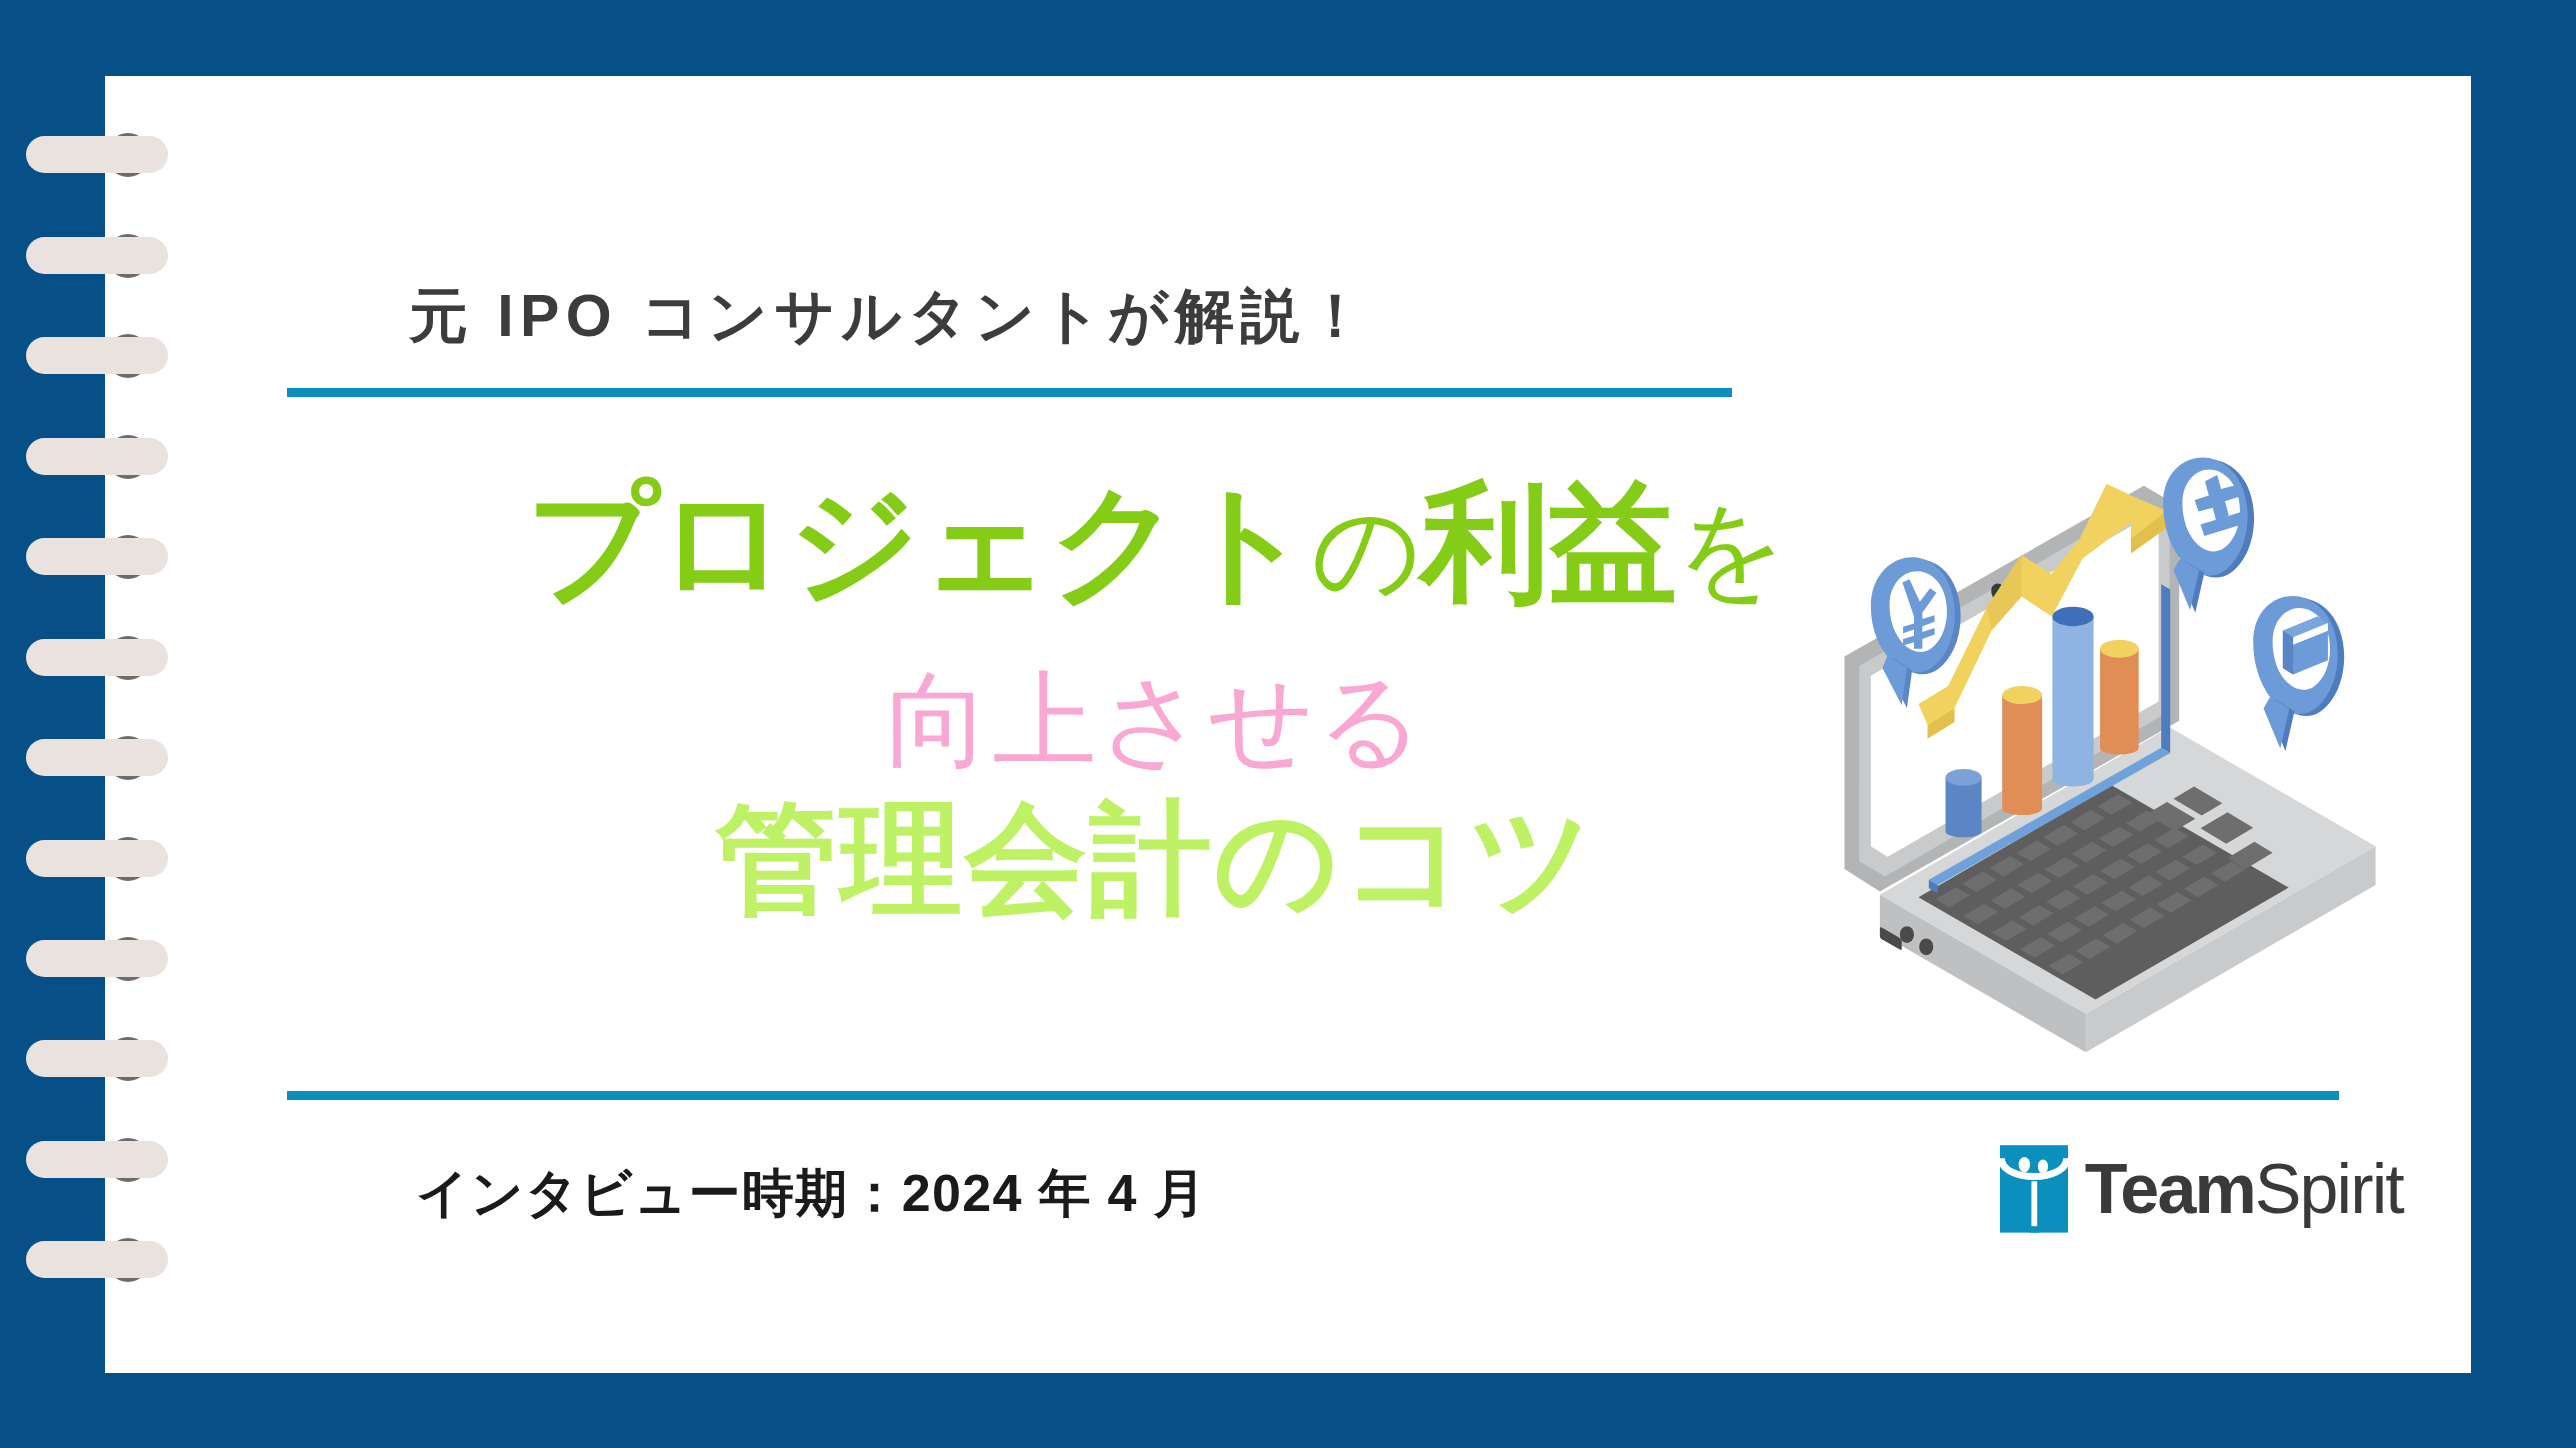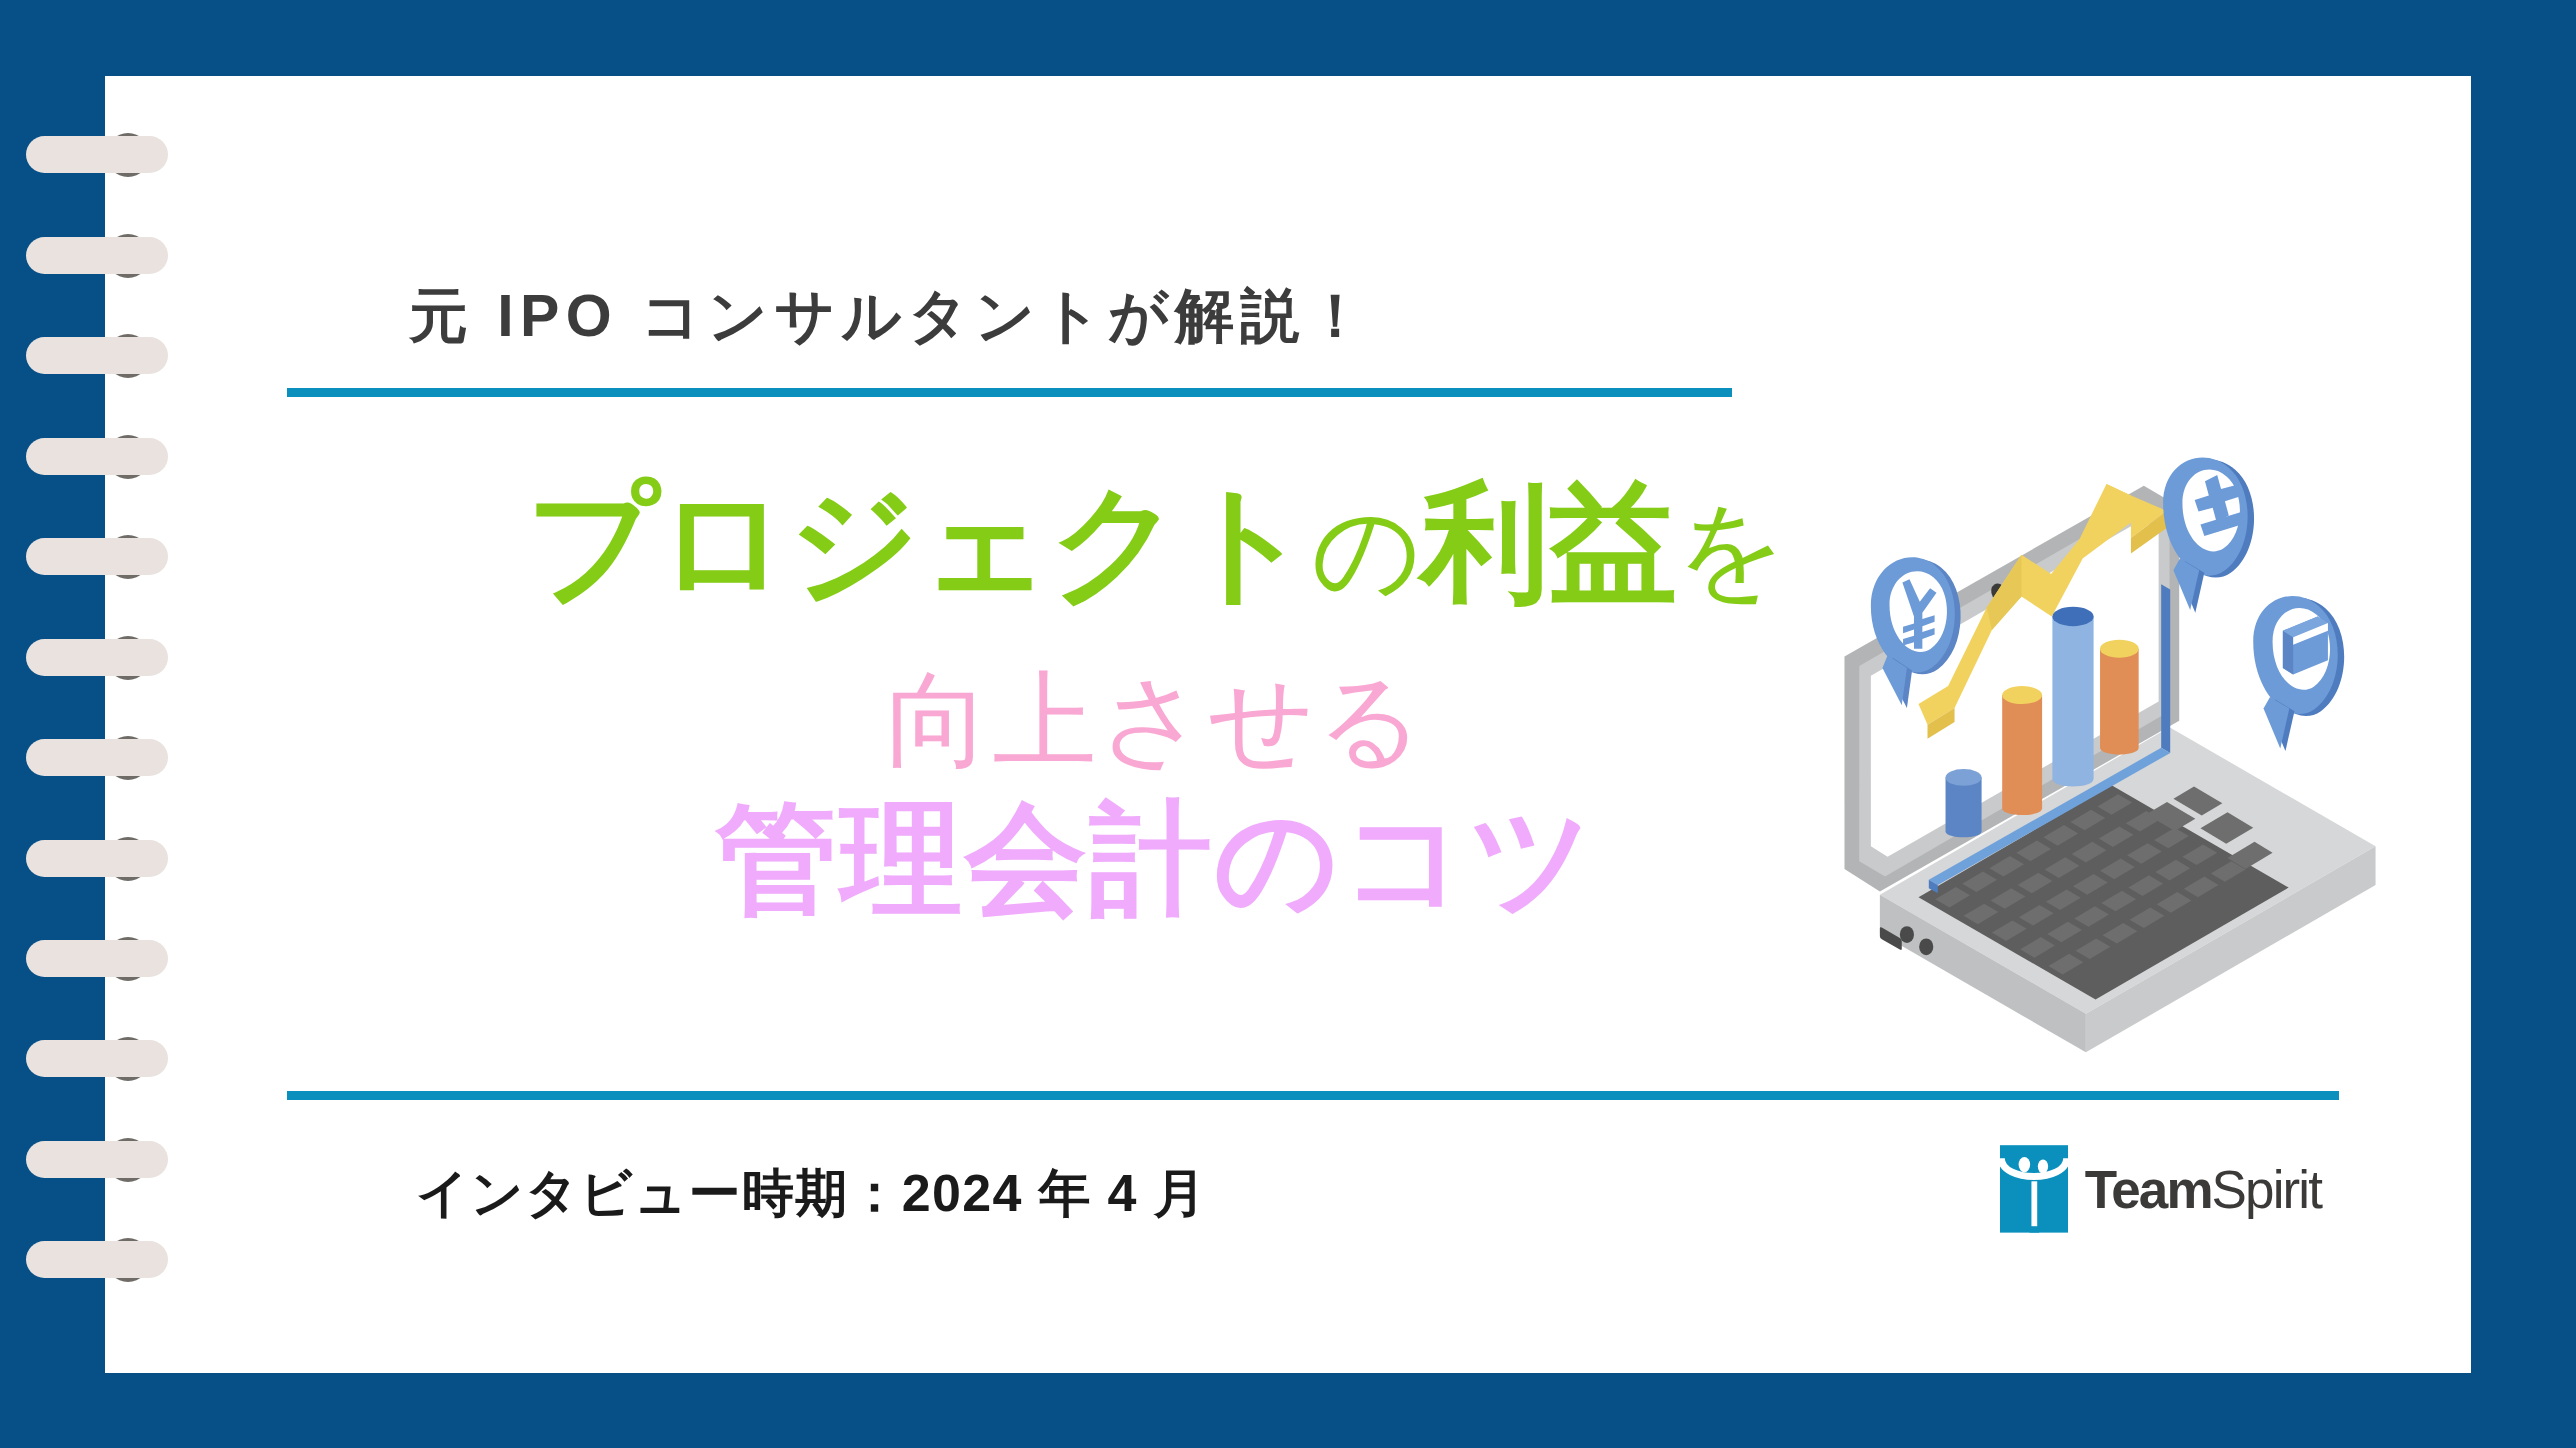--- a/index.html
+++ b/index.html
@@ -60,34 +60,34 @@
     letter-spacing:-1.3px;white-space:nowrap;line-height:1;
   }
   .title-l1 .lite{font-weight:400;font-size:108px;}
   .title-l2{
     top:668px;
     font-size:104px;font-weight:400;color:#f9a8d4;
     letter-spacing:2.6px;white-space:nowrap;line-height:1;
   }
   .title-l3{
     top:798px;
-    font-size:122px;font-weight:700;color:#f0abfc;
+    font-size:122px;font-weight:700;color:#bef264;
     letter-spacing:2.6px;white-space:nowrap;line-height:1;
   }
 
   .footnote{
     position:absolute;left:129px;top:1152px;
     font-size:52px;font-weight:700;color:#1A1A1A;
     letter-spacing:1.3px;white-space:nowrap;margin-top:7px;
   }
 
   
   #logo{position:absolute;left:1713px;top:1145px;display:flex;align-items:center;gap:16.7px;}
   .logo-mark{width:68px;height:88px;display:block;}
-  .logo-word{font-size:53px;letter-spacing:-1.9px;white-space:nowrap;line-height:1;}
+  .logo-word{font-size:70px;letter-spacing:-1.9px;white-space:nowrap;line-height:1;}
   .logo-word .t{color:#3C3A39;font-weight:700;}
   .logo-word .s{color:#3C3A39;font-weight:400;}
 
   
   #illus{position:absolute;left:1809px;top:444px;width:631px;height:618px;}
   #illus svg{width:100%;height:100%;display:block;}
 </style>
 </head>
 <body>
 

